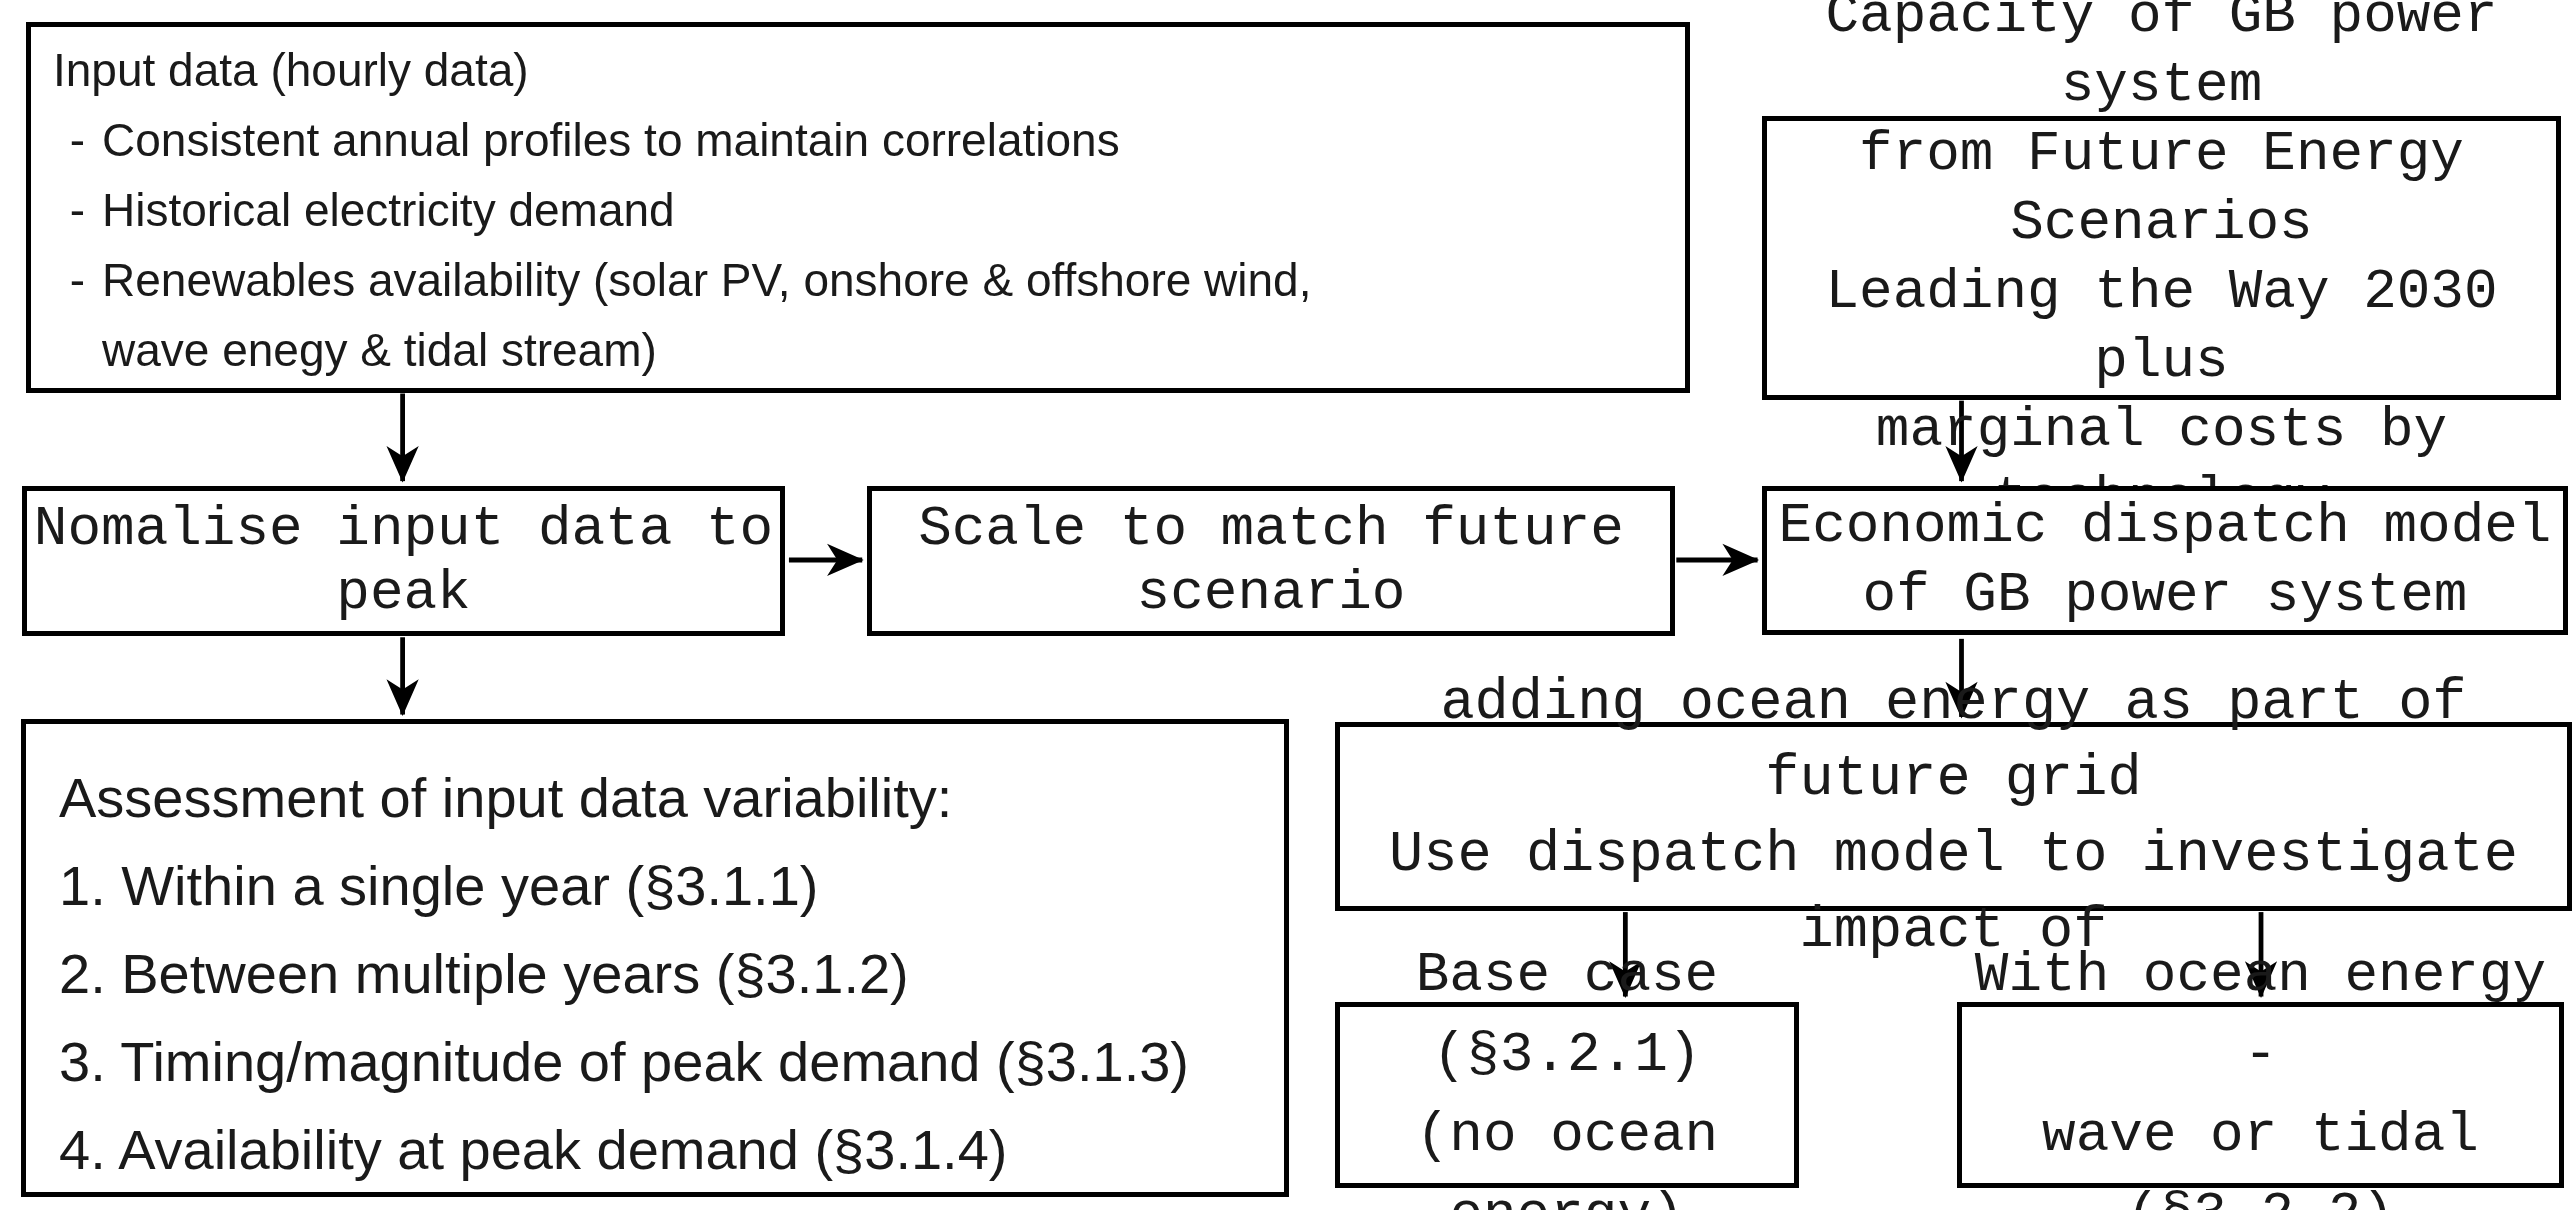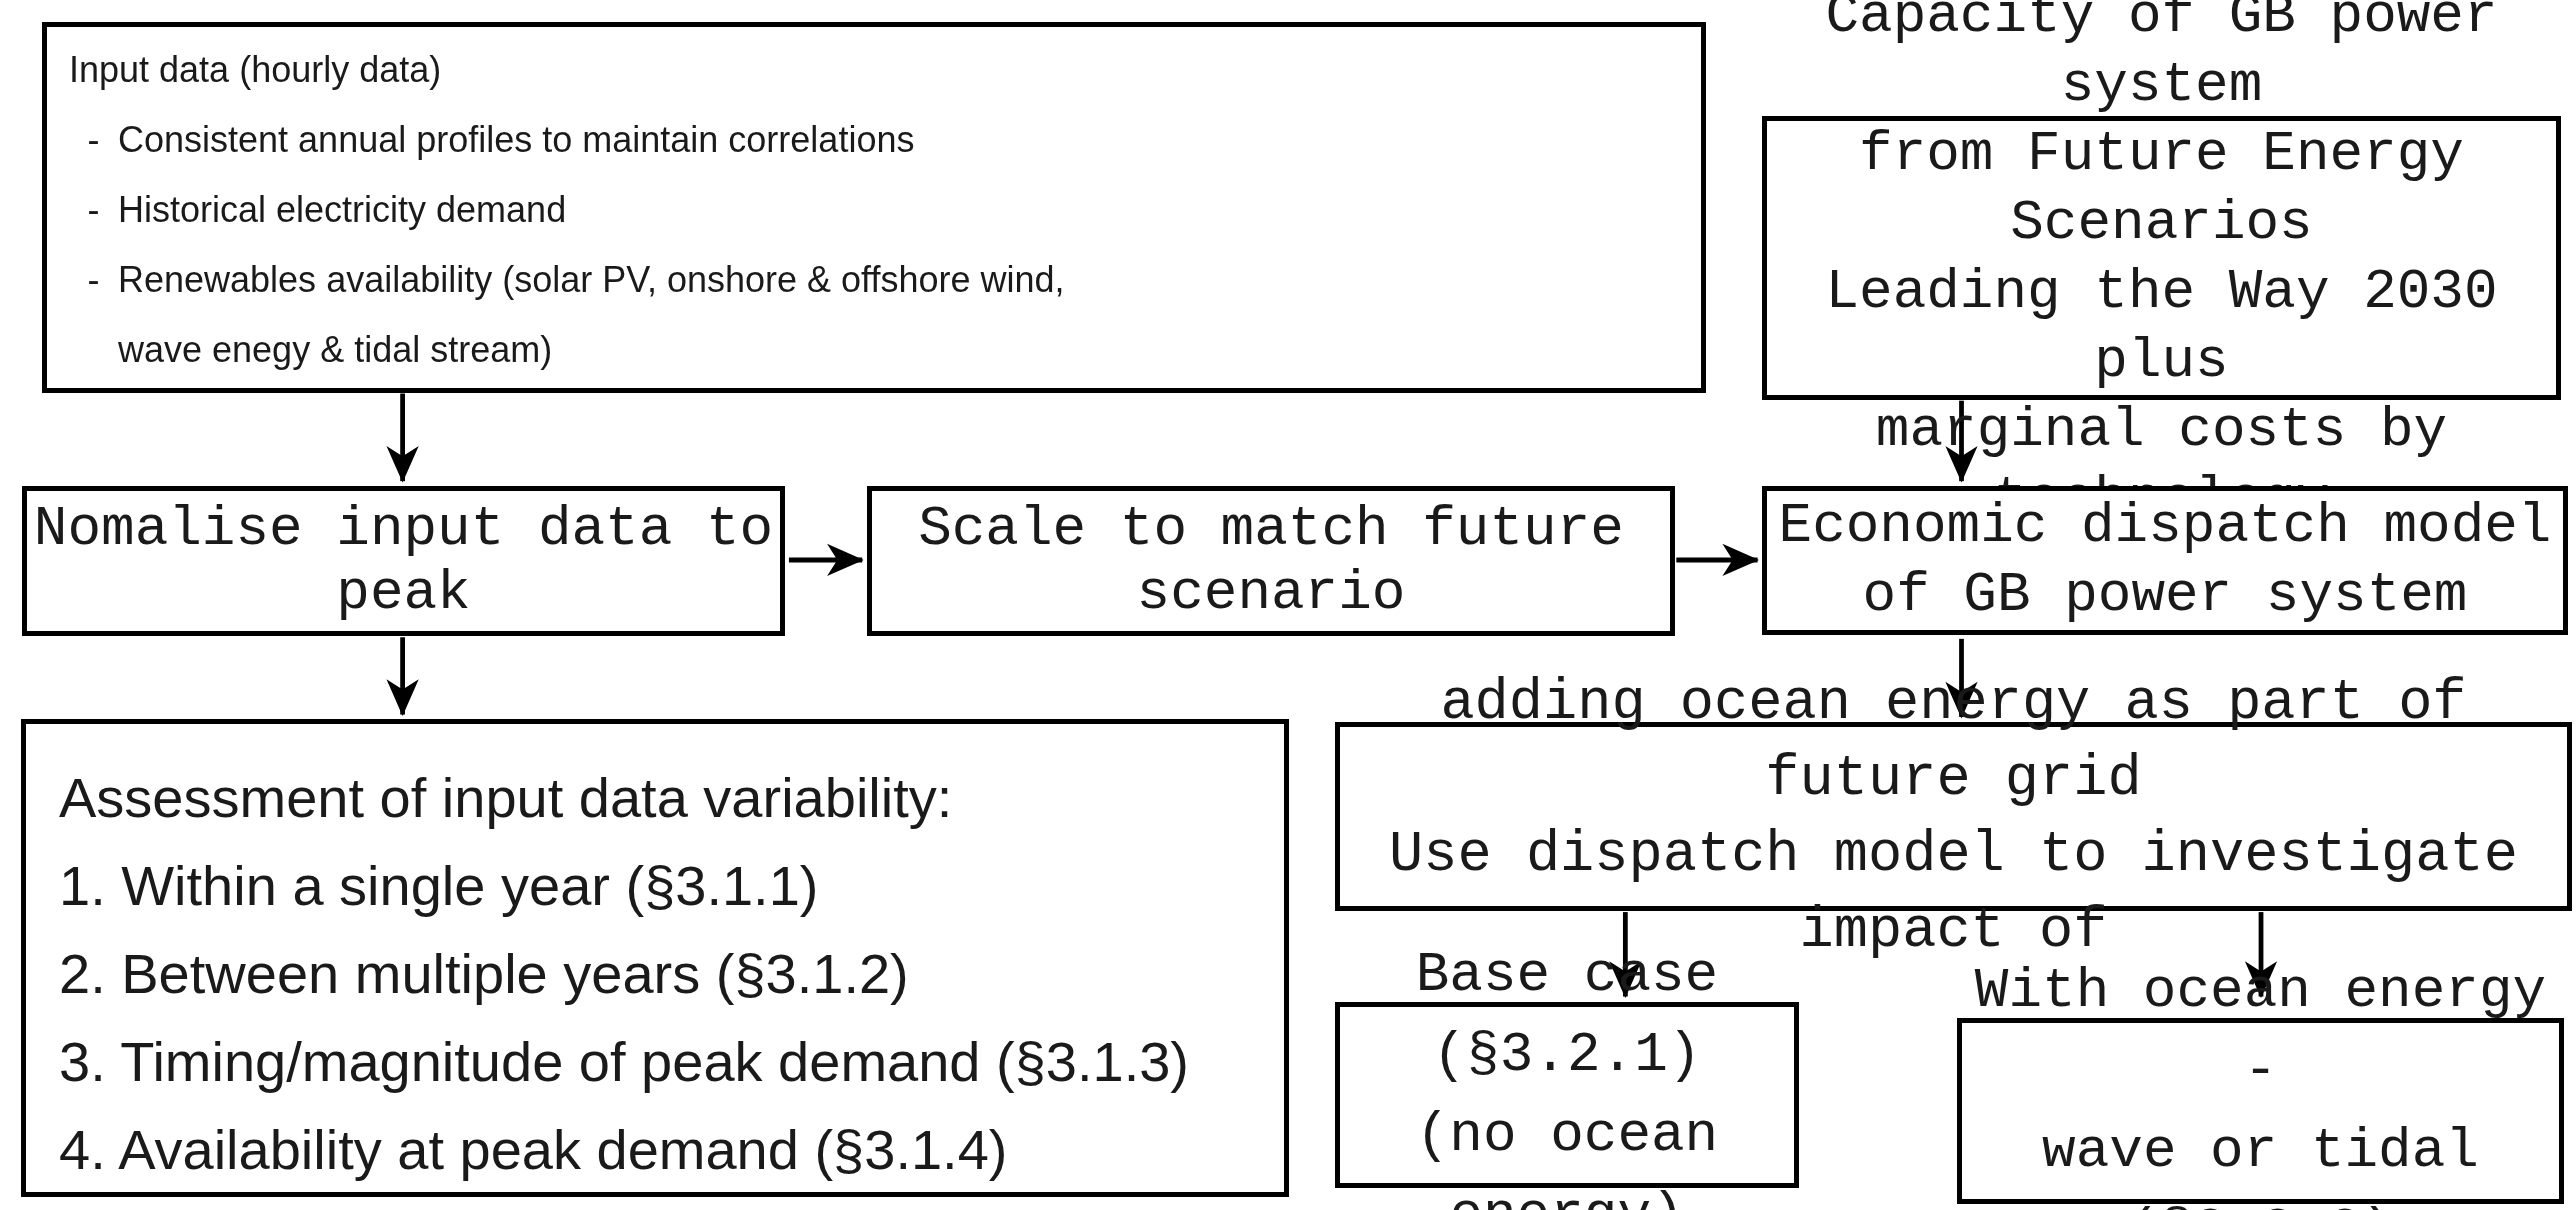--- a/index.html
+++ b/index.html
@@ -27,37 +27,37 @@
   .center-box {
     display: flex;
     flex-direction: column;
     align-items: center;
     justify-content: center;
     text-align: center;
     font-family: Liberation Mono, monospace;
   }
   
   .input-box      { left: 26px;   top: 21.5px;   width: 1664px; height: 371px;
-                    padding: 8px 24px 0 22px; font-size: 36px; line-height: 70px; margin-left: 16px; }
+                    padding: 8px 24px 0 22px; font-size: 46px; line-height: 70px; }
   .capacity-box   { left: 1762px; top: 116px;  width: 799px; height: 284px;
                     font-size: 56px; line-height: 69px; }
   .normalise-box  { left: 22px;   top: 486px;  width: 763px;  height: 150px;
                     font-size: 56px; }
   .scale-box      { left: 867px; top: 486px;  width: 808px; height: 150px;
                     font-size: 56px; }
   .dispatch-box   { left: 1762px; top: 486px;  width: 806px; height: 149px;
                     font-size: 56px; line-height: 69px; }
   .assessment-box { left: 21px;   top: 719px;  width: 1268px; height: 478px;
                     padding: 30px 16px 8px 33px; font-size: 56px; line-height: 88px; }
   .use-box        { left: 1335px; top: 722px;  width: 1237px; height: 189px;
                     font-size: 57px; line-height: 76px; }
   .basecase-box   { left: 1335px; top: 1002px; width: 464px;  height: 186px;
                     font-size: 56px; line-height: 80px; }
   .ocean-box      { left: 1957px; top: 1002px; width: 607px;  height: 186px;
-                    font-size: 56px; line-height: 80px; margin-top: 16px; }
+                    font-size: 56px; line-height: 80px; }
 
   .bullet-row { display: flex; }
   .bullet-dash { width: 49px; flex: 0 0 49px; text-align: center; }
   .bullet-text { flex: 1; }
   .indent-cont { padding-left: 49px; }
 
   .connector-layer {
     position: absolute;
     left: 0; top: 0;
     width: 2576px;

